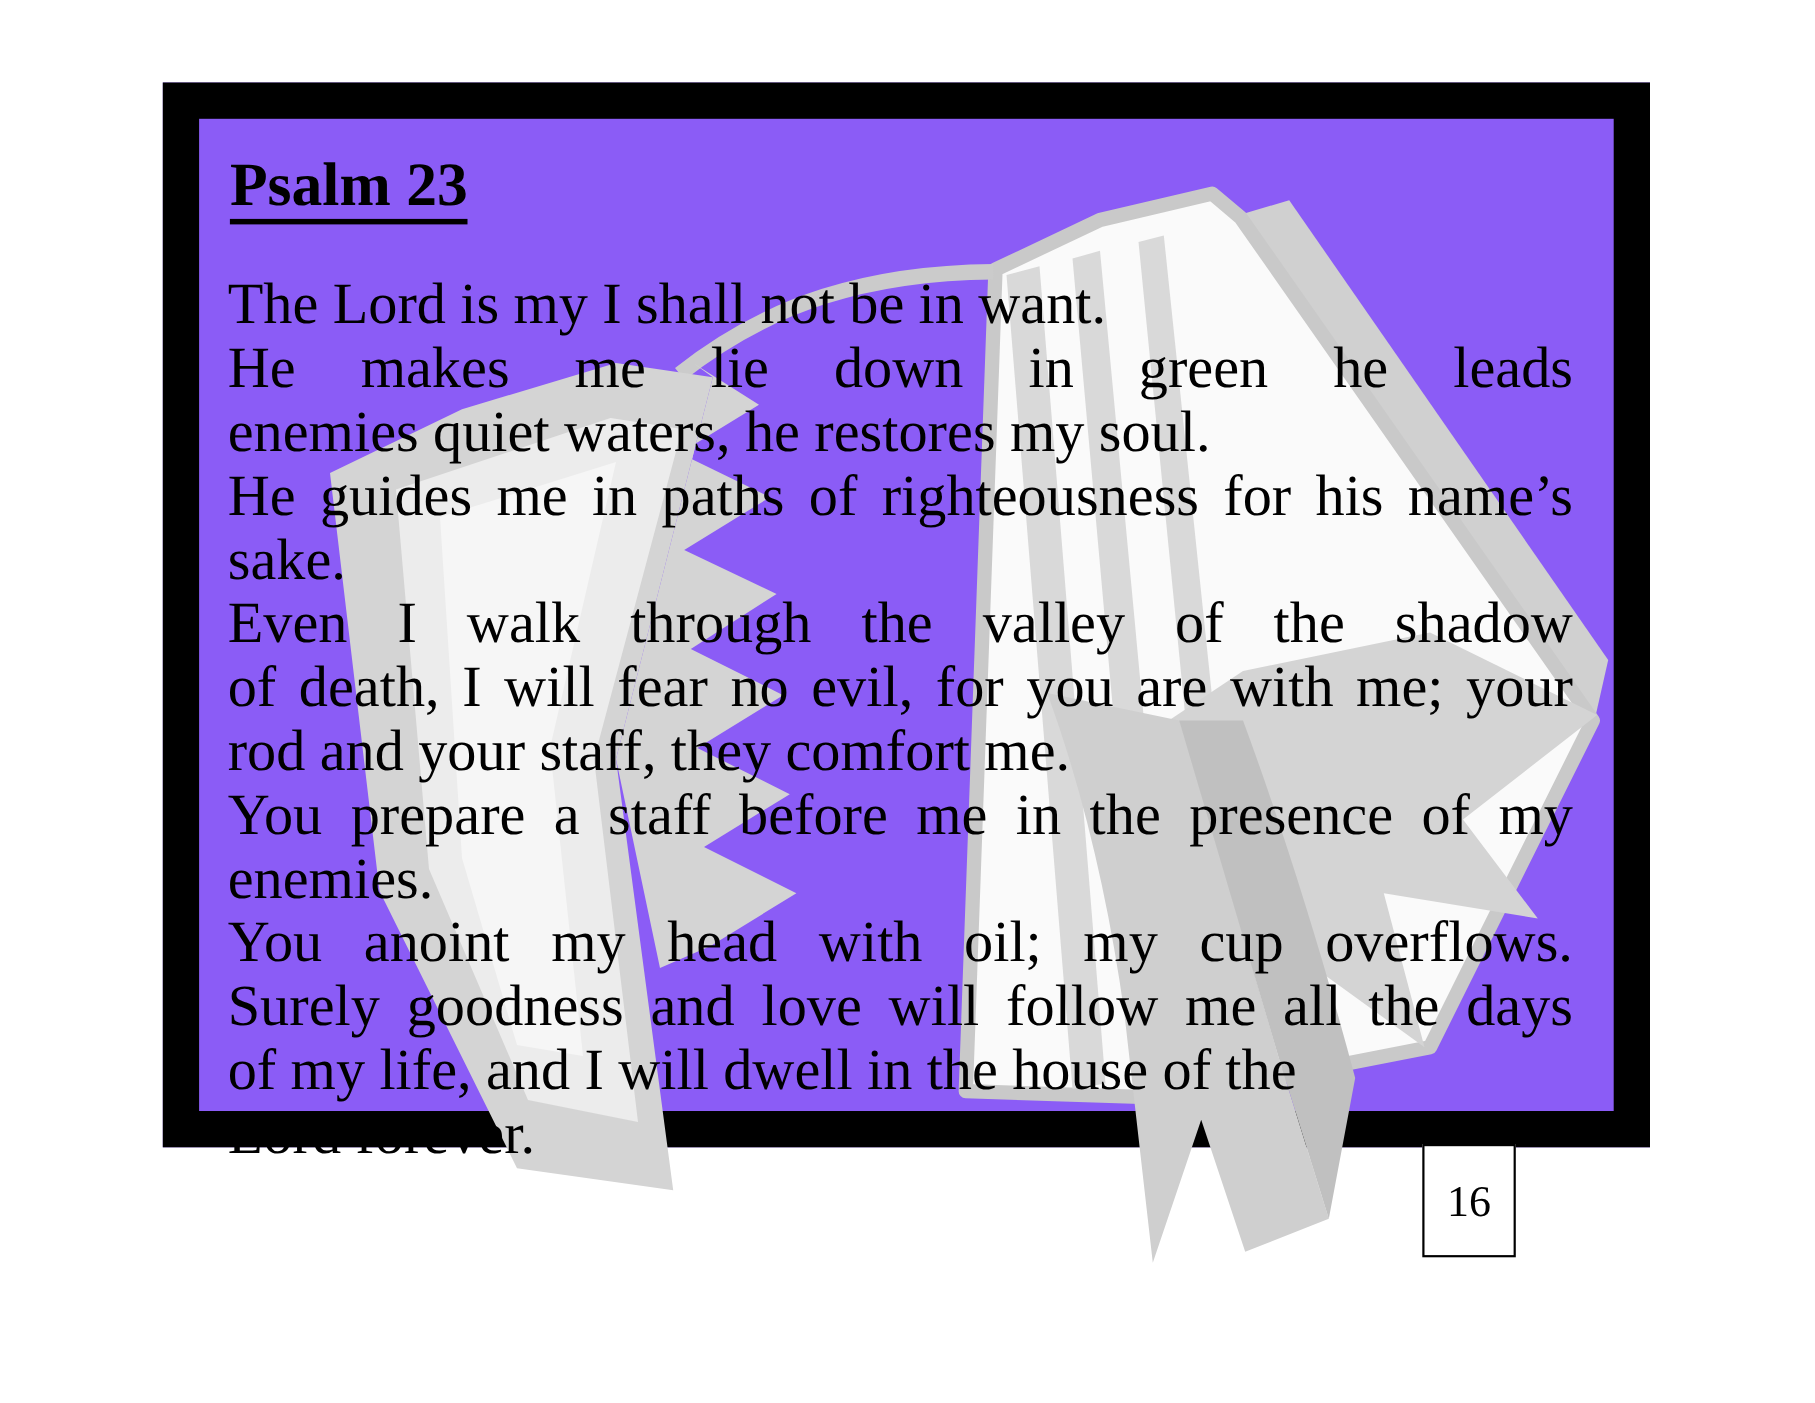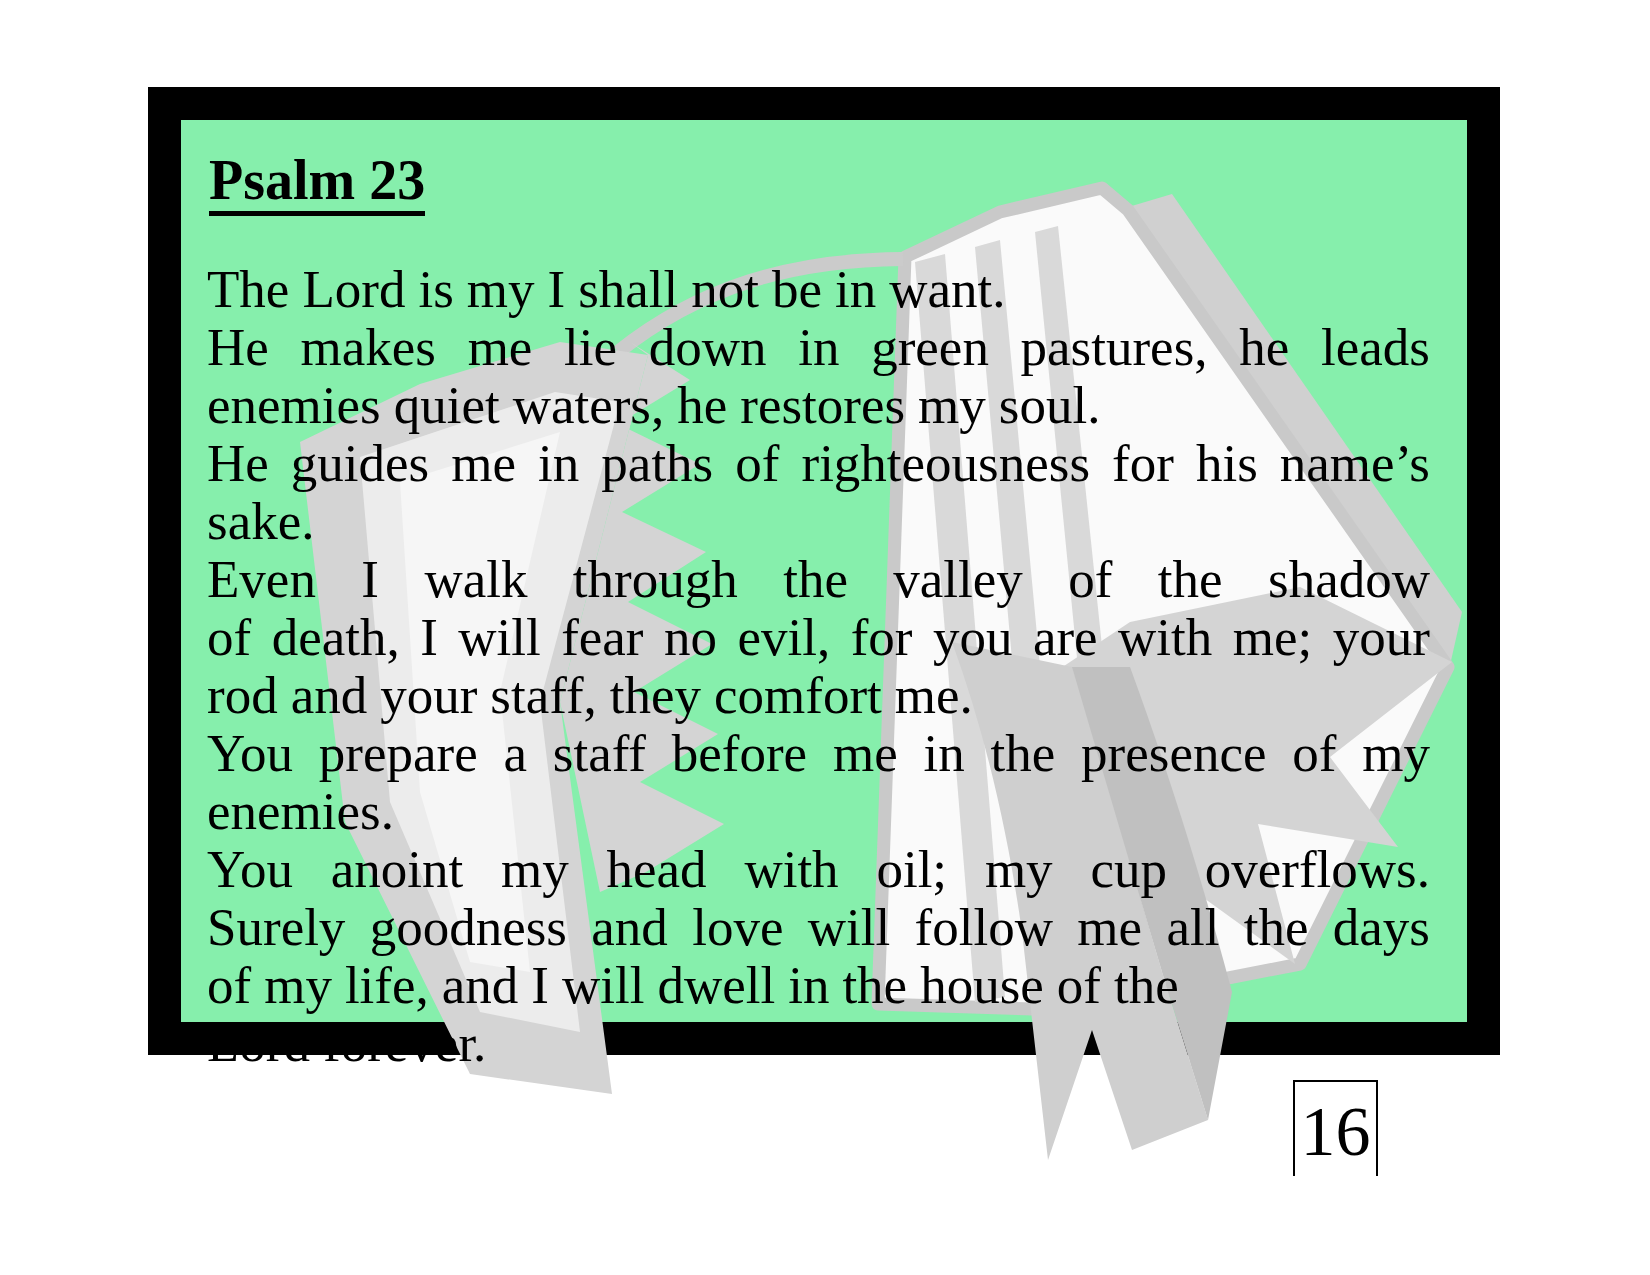--- a/index.html
+++ b/index.html
@@ -5,25 +5,25 @@
   html, body { margin: 0; padding: 0; }
   body {
     width: 1650px; height: 1275px;
     background: #ffffff;
     position: relative;
     font-family: "Liberation Serif", serif;
     overflow: hidden;
   }
   .frame {
     position: absolute;
-    left: 148px; top: 87px;
+    left: 148px; top: 75px;
     width: 1352px; height: 968px;
     box-sizing: border-box;
     border: 33px solid #000000;
-    background: #86efac;
+    background: #8b5cf6;
   }
   .inner {
     position: absolute;
     left: 0; top: 0;
     width: 1286px; height: 1056px;
     overflow: hidden;
   }
   .watermark {
     position: absolute;
     left: 0; top: 0;
@@ -62,23 +62,22 @@
   .pagebox {
     position: absolute;
     left: 1112px; top: 932px;
     width: 85px; height: 103px;
     box-sizing: border-box;
     border: 2px solid #000000;
     background: #ffffff;
     display: flex;
     align-items: center;
     justify-content: center;
-    font-size: 70px;
+    font-size: 40px;
     color: #000000;
-    margin-top: 28px;
   }
 </style>
 </head>
 <body>
 
 <div class="frame">
   <div class="inner">
 
     <svg class="watermark" viewBox="181 108 1286 1056" xmlns="http://www.w3.org/2000/svg" aria-hidden="true">
 
@@ -126,21 +125,20 @@
           <span>want.</span>
         </div>
         <div class="line j">
           <span>He</span>
           <span>makes</span>
           <span>me</span>
           <span>lie</span>
           <span>down</span>
           <span>in</span>
           <span>green</span>
-          <span>pastures,</span>
           <span>he</span>
           <span>leads</span>
         </div>
         <div class="line">
           <span>enemies</span>
           <span>quiet</span>
           <span>waters,</span>
           <span>he</span>
           <span>restores</span>
           <span>my</span>

